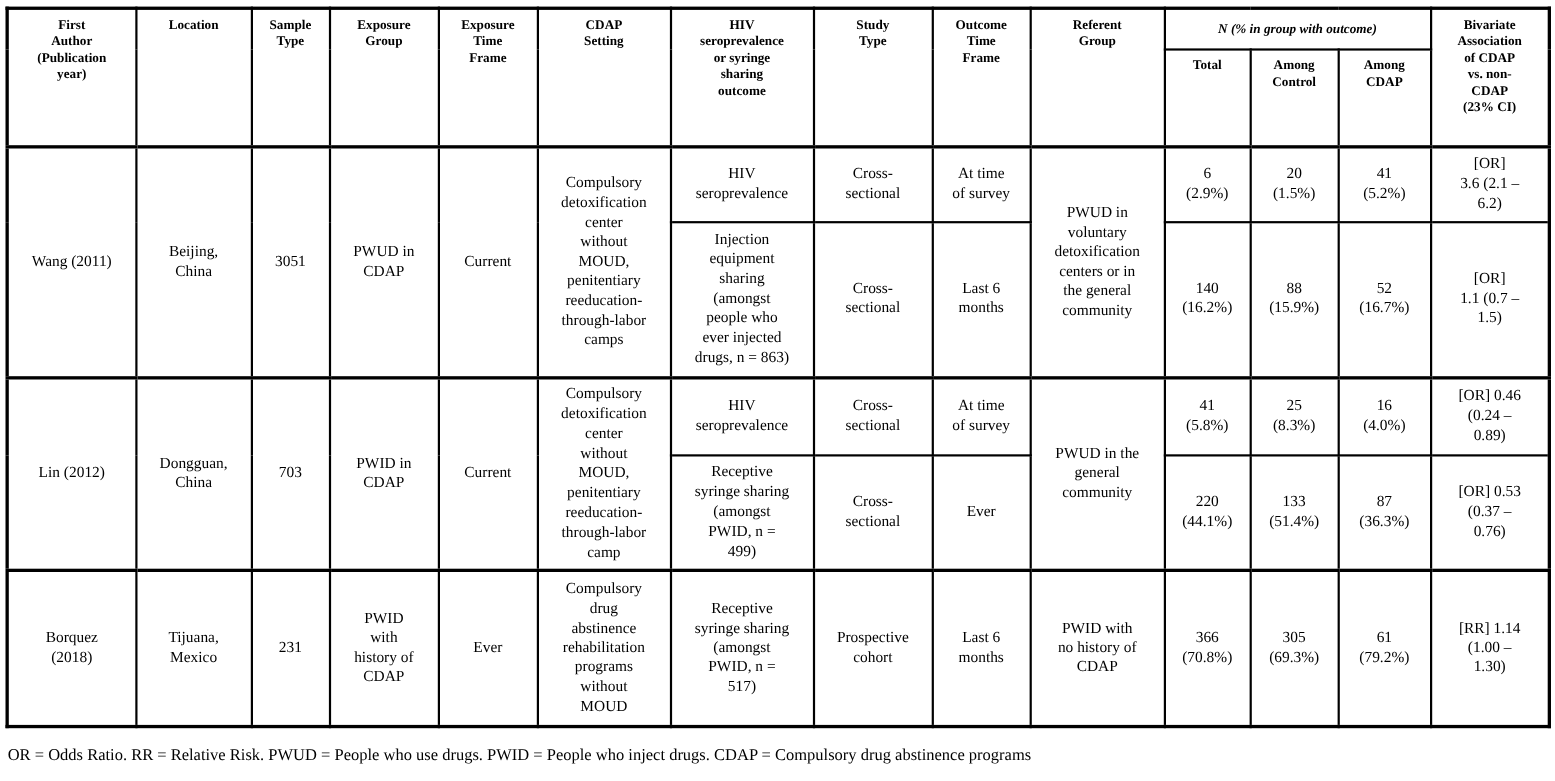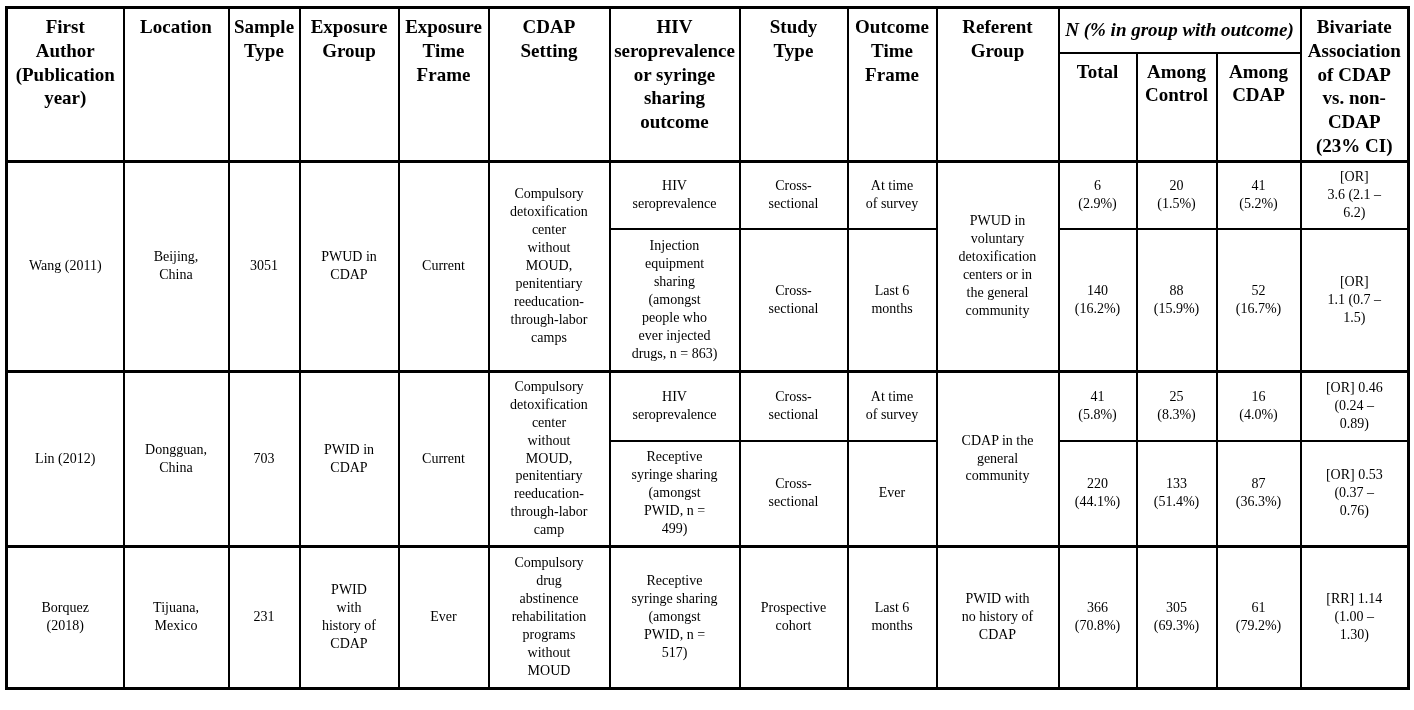--- a/index.html
+++ b/index.html
@@ -26,21 +26,21 @@
   th, td {
     border: 2px solid #000000;
     text-align: center;
     white-space: pre-line;
     overflow: hidden;
     box-sizing: border-box;
   }
   th {
     vertical-align: top;
     font-weight: bold;
-    font-size: 19px;
+    font-size: 12px;
     line-height: 1.25;
     padding: 6px 3px 2px 3px;
   }
   th.n-span {
     vertical-align: middle;
     padding: 2px 3px;
     font-style: italic;
   }
   td {
     vertical-align: middle;
@@ -213,21 +213,21 @@
 penitentiary
 reeducation-
 through-labor
 camp</td>
         <td>HIV
 seroprevalence</td>
         <td>Cross-
 sectional</td>
         <td>At time
 of survey</td>
-        <td rowspan="2">CDAP in the
+        <td rowspan="2">PWUD in the
 general
 community</td>
         <td>41
 (5.8%)</td>
         <td>25
 (8.3%)</td>
         <td>16
 (4.0%)</td>
         <td>[OR] 0.46
 (0.24 –
@@ -290,14 +290,15 @@
 (69.3%)</td>
         <td>61
 (79.2%)</td>
         <td>[RR] 1.14
 (1.00 –
 1.30)</td>
       </tr>
     </tbody>
   </table>
 
+  <div class="footnote">OR = Odds Ratio. RR = Relative Risk. PWUD = People who use drugs. PWID = People who inject drugs. CDAP = Compulsory drug abstinence programs</div>
 
 </div>
 
 </body></html>

